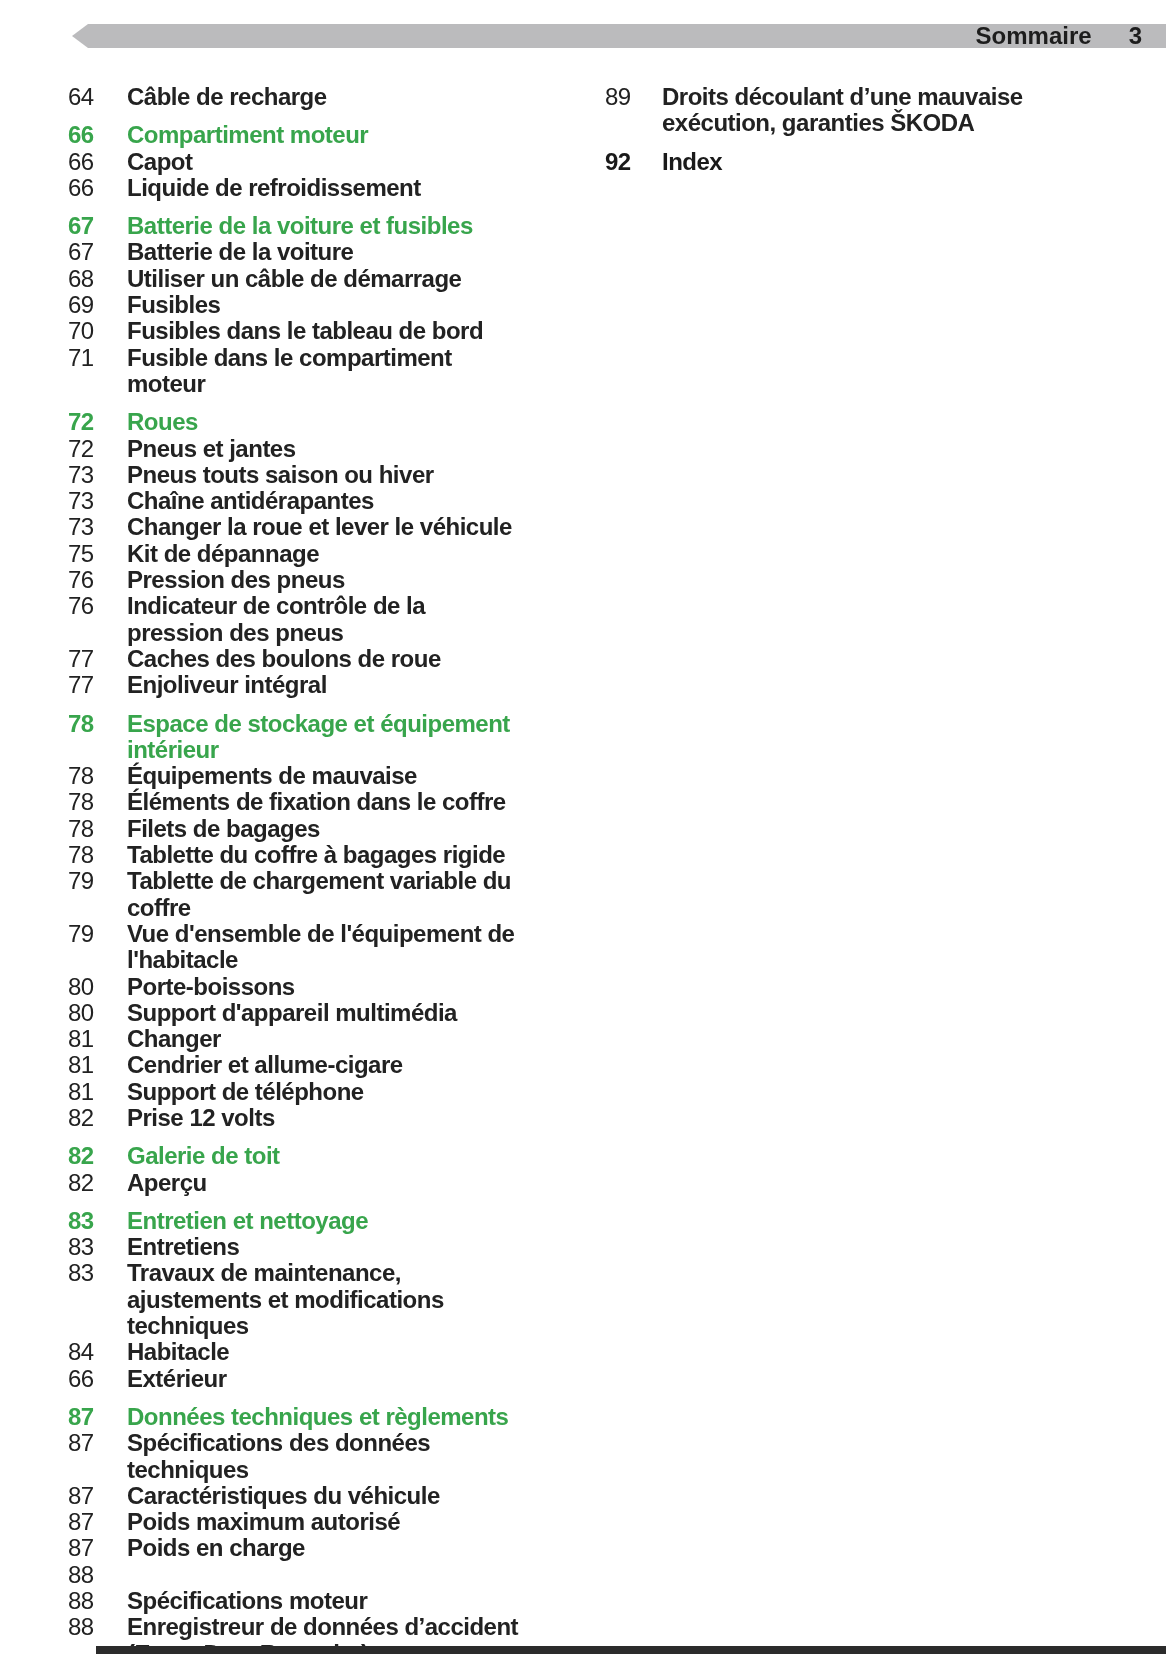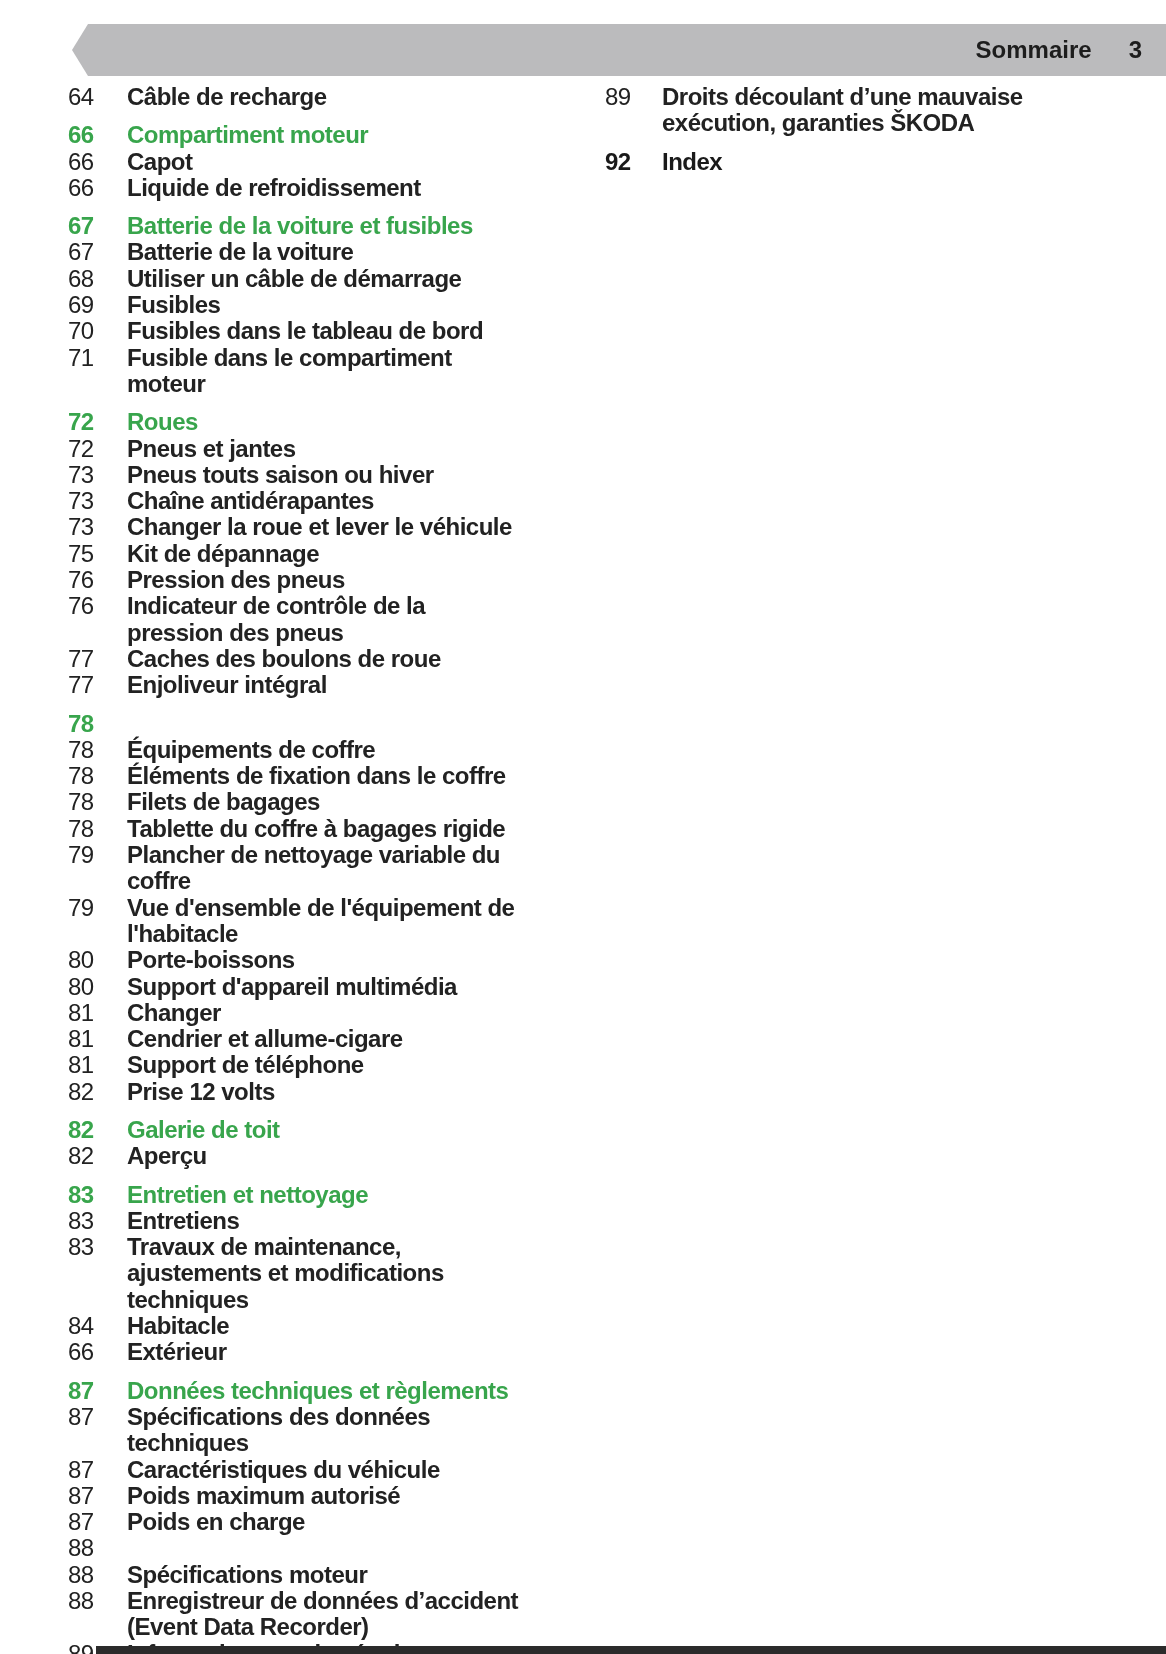--- a/index.html
+++ b/index.html
@@ -11,21 +11,21 @@
   html,body{margin:0;padding:0;}
   body{
     width:1166px;height:1654px;
     background:#ffffff;
     position:relative;
     overflow:hidden;
     font-family:"Liberation Sans","DejaVu Sans",sans-serif;
     color:var(--text);
   }
   .banner{
-    position:absolute;top:24px;left:72px;right:0;height:52px;
+    position:absolute;top:24px;left:72px;right:0;height:24px;
     background:var(--banner);
     clip-path:polygon(16px 0,100% 0,100% 100%,16px 100%,0 50%);
     display:flex;align-items:center;justify-content:flex-end;
     padding-right:24px;box-sizing:border-box;
     font-weight:700;font-size:24px;color:#1d1d1d;
   }
   .banner .pgnum{margin-left:37px;}
   .col{position:absolute;top:84px;}
   .col-left{left:68px;width:451px;}
   .col-right{left:605px;width:460px;}
@@ -140,40 +140,41 @@
           <span class="ttl">Caches des boulons de roue</span>
         </div>
         <div class="row">
           <span class="num">77</span>
           <span class="ttl">Enjoliveur intégral</span>
         </div>
       </div>
       <div class="section">
         <div class="row head">
           <span class="num">78</span>
-        </div>
-        <div class="row">
-          <span class="num">78</span>
-          <span class="ttl">Équipements de coffre</span>
+          <span class="ttl">Espace de stockage et équipement intérieur</span>
+        </div>
+        <div class="row">
+          <span class="num">78</span>
+          <span class="ttl">Équipements de mauvaise</span>
         </div>
         <div class="row">
           <span class="num">78</span>
           <span class="ttl">Éléments de fixation dans le coffre</span>
         </div>
         <div class="row">
           <span class="num">78</span>
           <span class="ttl">Filets de bagages</span>
         </div>
         <div class="row">
           <span class="num">78</span>
           <span class="ttl">Tablette du coffre à bagages rigide</span>
         </div>
         <div class="row">
           <span class="num">79</span>
-          <span class="ttl">Plancher de nettoyage variable du coffre</span>
+          <span class="ttl">Tablette de chargement variable du coffre</span>
         </div>
         <div class="row">
           <span class="num">79</span>
           <span class="ttl">Vue d'ensemble de l'équipement de l'habitacle</span>
         </div>
         <div class="row">
           <span class="num">80</span>
           <span class="ttl">Porte-boissons</span>
         </div>
         <div class="row">

